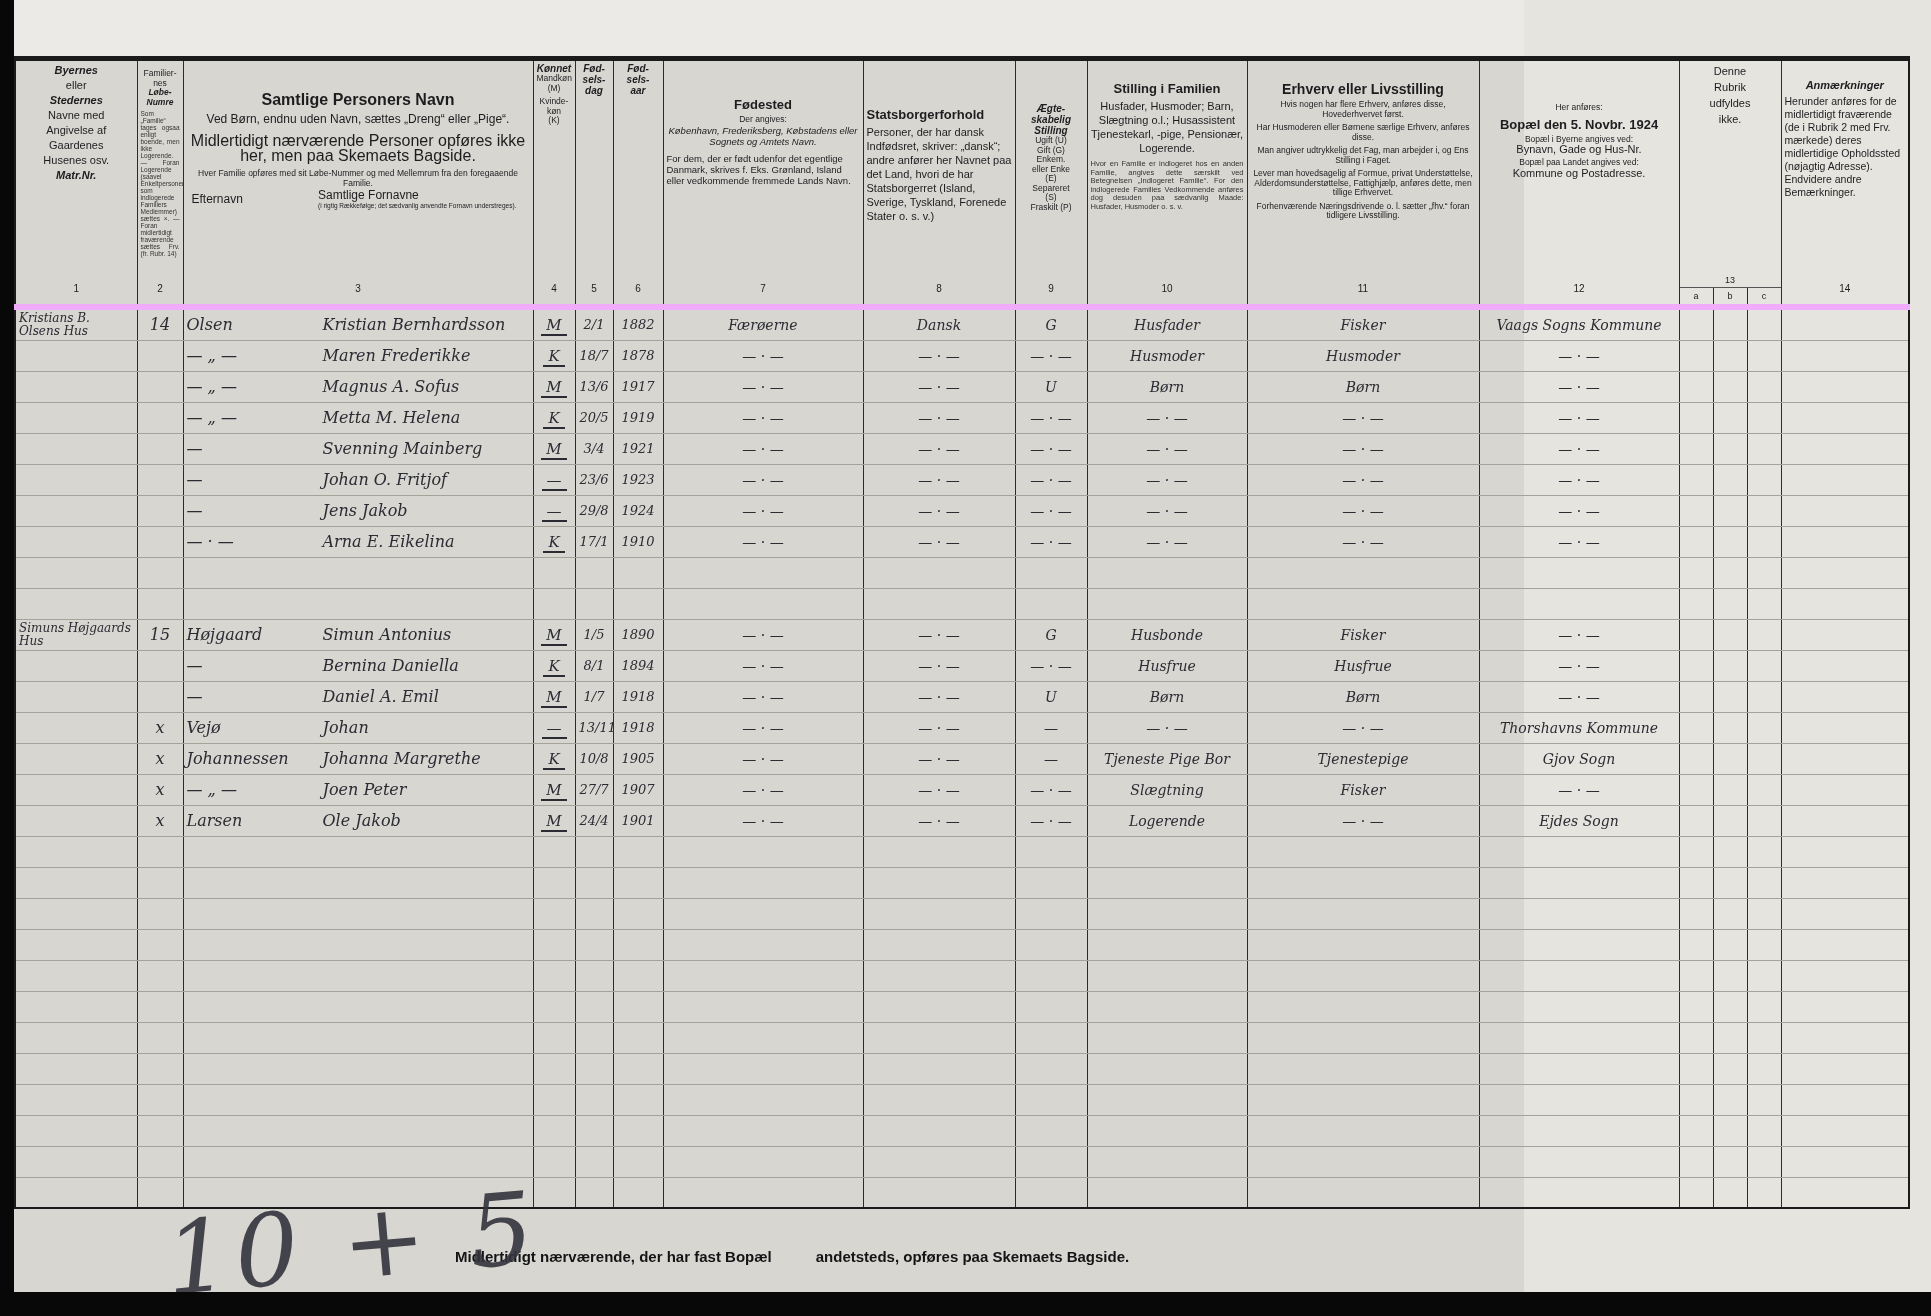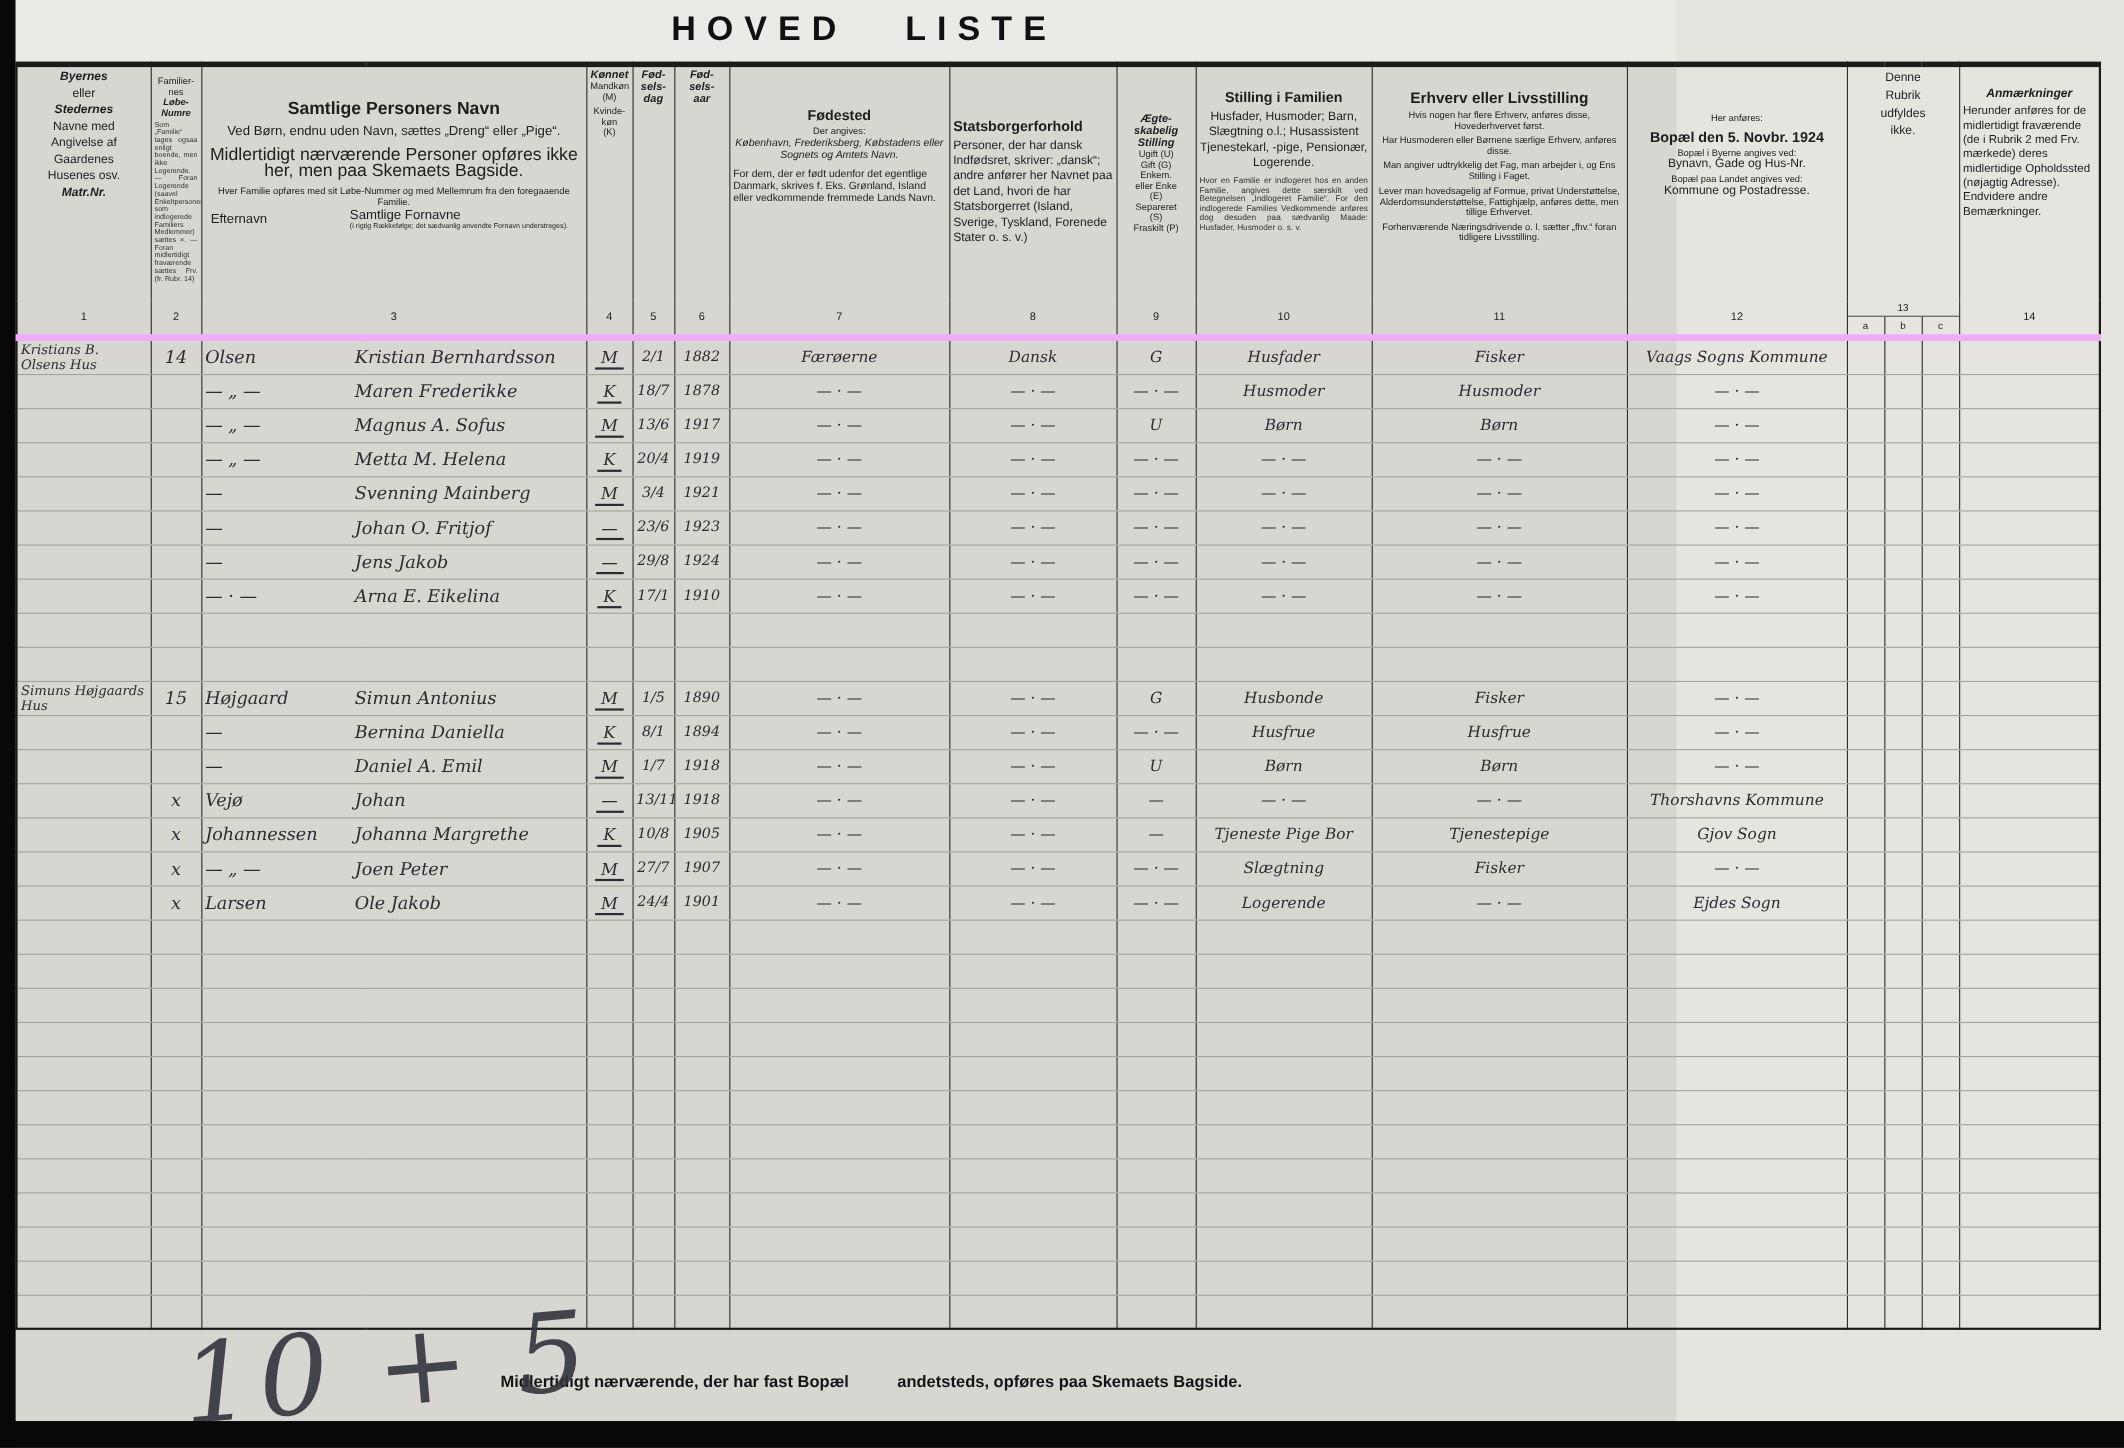--- a/index.html
+++ b/index.html
@@ -68,21 +68,20 @@
          font-size:100px;color:#34343d;transform:rotate(-5deg);letter-spacing:6px;opacity:.9;}
 </style>
 </head>
 <body>
 
 <div class="scan">
   <div class="paper"></div>
   <div class="band-top"></div>
   <div class="band-right"></div>
 
-  <div class="title">HOVED LISTE</div>
 
   <table class="form">
     <colgroup>
       <col style="width:122px">
         <col style="width:46px">
         <col style="width:150px">
         <col style="width:200px">
       <col style="width:42px">
         <col style="width:38px">
         <col style="width:50px">
@@ -332,21 +331,21 @@
         <tr class="body-row">
       <td class="cell-matr"><span class="hw"></span></td>
       <td class="cell-fam"><span class="hw"></span></td>
       <td colspan="2" class="cell-name">
         <div class="namewrap">
           <span class="hw efternavn">— „ —</span>
           <span class="hw fornavn">Metta M. Helena</span>
         </div>
       </td>
       <td class="cell-kon"><span class="hw">K</span></td>
-      <td class="cell-dag"><span class="hw">20/4</span></td>
+      <td class="cell-dag"><span class="hw">20/5</span></td>
       <td class="cell-aar"><span class="hw">1919</span></td>
       <td class="cell-mid"><span class="hw">— · —</span></td>
       <td class="cell-mid"><span class="hw">— · —</span></td>
       <td class="cell-mid"><span class="hw">— · —</span></td>
       <td class="cell-stil"><span class="hw">— · —</span></td>
       <td class="cell-erh"><span class="hw">— · —</span></td>
       <td class="cell-bop"><span class="hw">— · —</span></td>
       <td></td>
       <td></td>
       <td></td>

